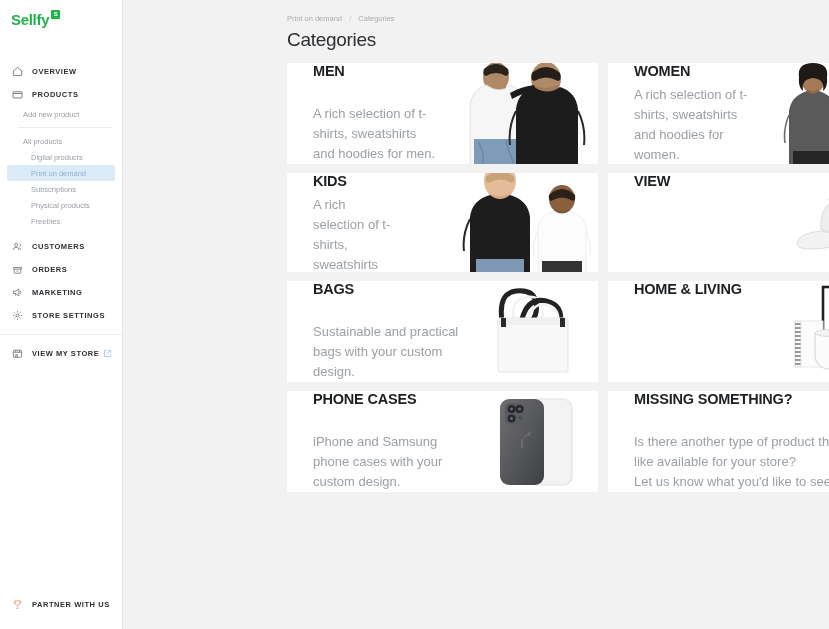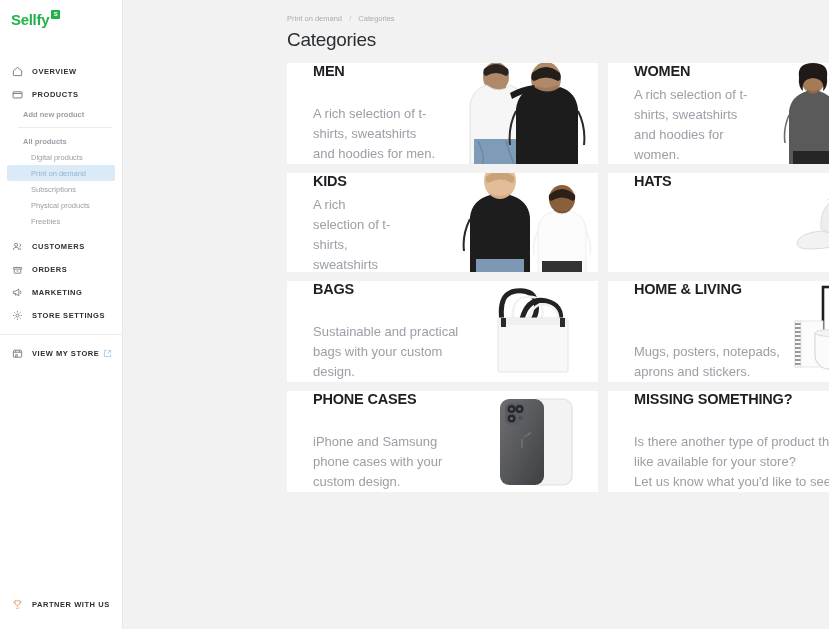--- a/index.html
+++ b/index.html
@@ -49,21 +49,21 @@
   .nav-label {
     font-size: 7.5px; font-weight: bold; letter-spacing: 0.55px;
     color: #2b2f33; text-transform: uppercase; white-space: nowrap;
   }
 
   .sub-row {
     height: 16px; display: flex; align-items: center;
     cursor: pointer; margin: 0 7px;
   }
   .sub-row .sub-label { font-size: 7.5px; color: #9aa0a6; white-space: nowrap; }
-  .sub-l1 { padding-left: 16px; font-weight: bold; }
+  .sub-l1 { padding-left: 16px; }
   .sub-l2 { padding-left: 24px; }
   .sub-active { background: #dbeaf7; border-radius: 2px; }
   .sub-active .sub-label { color: #8fb4d4; }
 
   .sep { height: 1px; background: #ececec; margin: 5px 10px 5px 18px; }
   .sep-full { height: 1px; background: #ececec; margin: 7px 0; }
 
   .store-row { margin-top: 2px; justify-content: flex-end; }
   .ext-ico { margin-left: auto; margin-right: 10px; color: #9ec4e6; }
   .ext-ico svg { display: block; }
@@ -350,21 +350,21 @@
               <path d="M106 38 q-14 4-16 17 v44 h48 V55 q-2-13-16-17 q-8 6-16 0z" fill="#fcfcfc" stroke="#eee" stroke-width="1"></path>
               <path d="M90 58 q-6 12-4 24 M138 58 q6 12 4 24" stroke="#f0f0f0" stroke-width="1.5" fill="none"></path>
               <rect x="94" y="88" width="40" height="11" fill="#333"></rect>
             </g>
           </svg>
         </div>
       </div>
 
       <div class="card card-h98">
         <div class="card-txt">
-          <div class="card-title">HATS</div>
+          <div class="card-title">VIEW</div>
         </div>
         <div class="card-art">
           <svg width="128" height="99" viewBox="0 0 128 99">
             <rect width="128" height="99" fill="#fff"></rect>
             <g transform="translate(6,14)">
               <path d="M24 42 q-2-30 26-32 q28-2 34 22 q4 14 0 18 q-30 8-60-8z" fill="#eeeeee" stroke="#dcdcdc" stroke-width="1"></path>
               <path d="M62 11 q22 0 22 21 q0 9-3 13 q-11 4-20 2z" fill="#f4f4f4" stroke="#dedede" stroke-width="1"></path>
               <path d="M66 14 q16 2 16 18 q0 7-2 10 q-8 2-14 1z" fill="#fbfbfb"></path>
               <path d="M24 44 q-22 2-24 12 q0 6 12 6 q26 0 50-10 q-18-4-38-8z" fill="#f2f2f2" stroke="#dcdcdc" stroke-width="1"></path>
               <path d="M30 13 q16-10 32 -2" stroke="#e0e0e0" stroke-width="1" fill="none"></path>
@@ -392,21 +392,20 @@
               <rect x="15" y="33" width="5" height="9" fill="#2a2a2a"></rect>
               <rect x="74" y="33" width="5" height="9" fill="#2a2a2a"></rect>
             </g>
           </svg>
         </div>
       </div>
 
       <div class="card card-h101">
         <div class="card-txt">
           <div class="card-title">HOME &amp; LIVING</div>
-          <div class="card-desc">Mugs, posters, notepads, aprons and stickers.</div>
         </div>
         <div class="card-art">
           <svg width="128" height="101" viewBox="0 0 128 101">
             <rect width="128" height="101" fill="#fff"></rect>
             <rect x="32" y="6" width="50" height="48" fill="#fff" stroke="#1f1f1f" stroke-width="2.6"></rect>
             <rect x="58" y="42" width="46" height="44" fill="#fff" stroke="#1f1f1f" stroke-width="2.6"></rect>
             <g transform="translate(4,40)">
               <rect x="0" y="0" width="6" height="46" fill="#fafafa" stroke="#ddd" stroke-width="1"></rect>
               <g stroke="#3a3a3a" stroke-width="1.2">
                 <path d="M0 3h6M0 7h6M0 11h6M0 15h6M0 19h6M0 23h6M0 27h6M0 31h6M0 35h6M0 39h6M0 43h6"></path>

